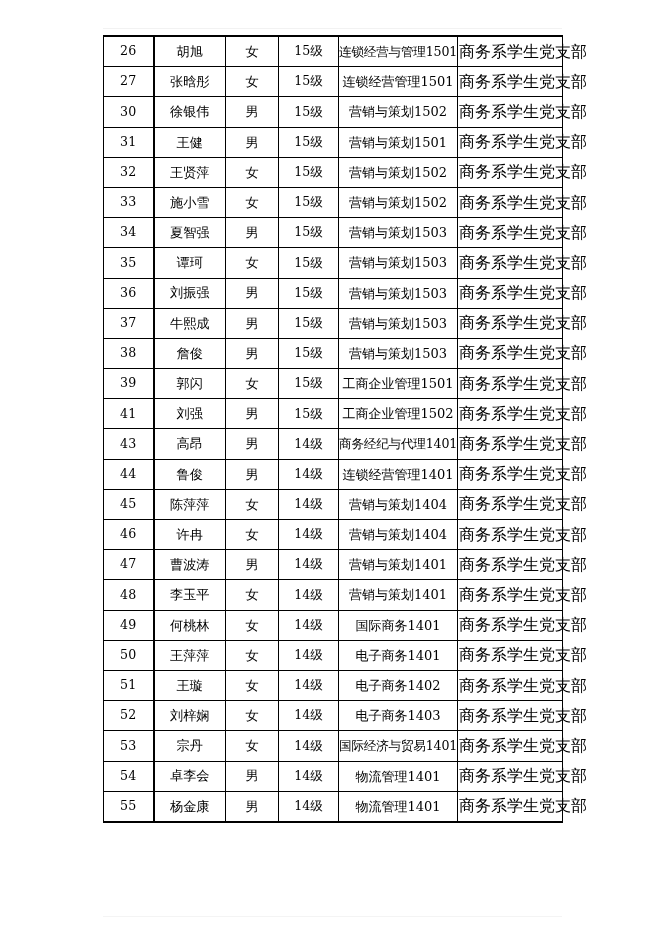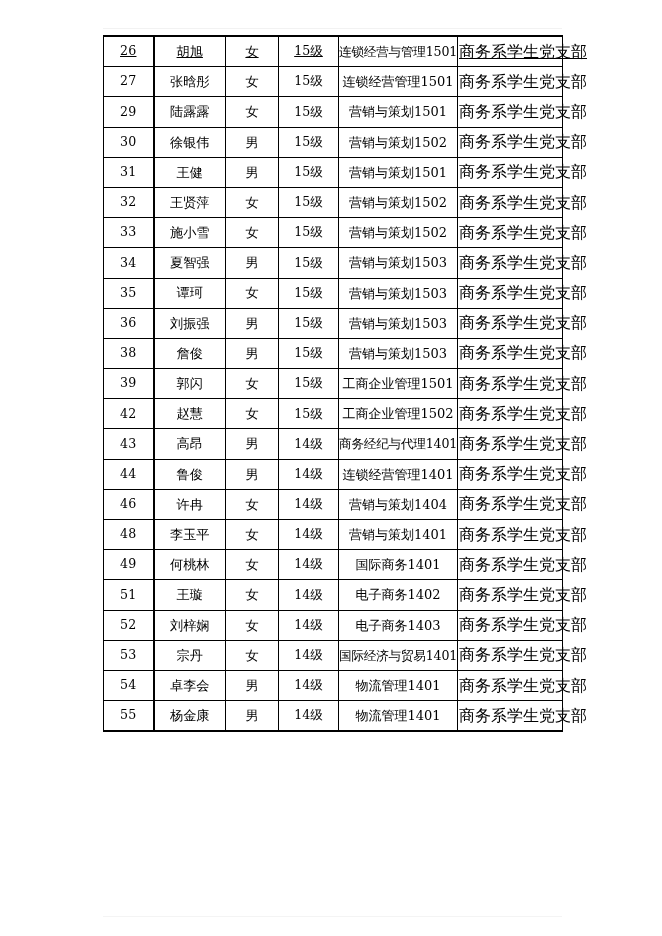--- a/index.html
+++ b/index.html
@@ -92,21 +92,20 @@
     padding-left: 2px;
   }
   table.roster td.cell-major.is-overflow .overflow-text {
     position: relative;
     left: -2px;
     letter-spacing: -0.2px;
   }
 
   table.roster tr:first-child td {
     border-top-width: 2px;
-    text-decoration: underline;
   }
   table.roster tr:last-child td {
     border-bottom-width: 2px;
   }
 
   
   .scan-edge-top {
     position: absolute;
     left: 103px;
     top: 28px;
@@ -151,28 +150,20 @@
           </tr>
           <tr>
             <td class="cell-index">27</td>
             <td class="cell-name">张晗彤</td>
             <td class="cell-gender">女</td>
             <td class="cell-grade">15级</td>
             <td class="cell-major">连锁经营管理1501</td>
             <td class="cell-branch">商务系学生党支部</td>
           </tr>
           <tr>
-            <td class="cell-index">29</td>
-            <td class="cell-name">陆露露</td>
-            <td class="cell-gender">女</td>
-            <td class="cell-grade">15级</td>
-            <td class="cell-major">营销与策划1501</td>
-            <td class="cell-branch">商务系学生党支部</td>
-          </tr>
-          <tr>
             <td class="cell-index">30</td>
             <td class="cell-name">徐银伟</td>
             <td class="cell-gender">男</td>
             <td class="cell-grade">15级</td>
             <td class="cell-major">营销与策划1502</td>
             <td class="cell-branch">商务系学生党支部</td>
           </tr>
           <tr>
             <td class="cell-index">31</td>
             <td class="cell-name">王健</td>
@@ -215,39 +206,47 @@
           </tr>
           <tr>
             <td class="cell-index">36</td>
             <td class="cell-name">刘振强</td>
             <td class="cell-gender">男</td>
             <td class="cell-grade">15级</td>
             <td class="cell-major">营销与策划1503</td>
             <td class="cell-branch">商务系学生党支部</td>
           </tr>
           <tr>
+            <td class="cell-index">37</td>
+            <td class="cell-name">牛熙成</td>
+            <td class="cell-gender">男</td>
+            <td class="cell-grade">15级</td>
+            <td class="cell-major">营销与策划1503</td>
+            <td class="cell-branch">商务系学生党支部</td>
+          </tr>
+          <tr>
             <td class="cell-index">38</td>
             <td class="cell-name">詹俊</td>
             <td class="cell-gender">男</td>
             <td class="cell-grade">15级</td>
             <td class="cell-major">营销与策划1503</td>
             <td class="cell-branch">商务系学生党支部</td>
           </tr>
           <tr>
             <td class="cell-index">39</td>
             <td class="cell-name">郭闪</td>
             <td class="cell-gender">女</td>
             <td class="cell-grade">15级</td>
             <td class="cell-major">工商企业管理1501</td>
             <td class="cell-branch">商务系学生党支部</td>
           </tr>
           <tr>
-            <td class="cell-index">42</td>
-            <td class="cell-name">赵慧</td>
-            <td class="cell-gender">女</td>
+            <td class="cell-index">41</td>
+            <td class="cell-name">刘强</td>
+            <td class="cell-gender">男</td>
             <td class="cell-grade">15级</td>
             <td class="cell-major">工商企业管理1502</td>
             <td class="cell-branch">商务系学生党支部</td>
           </tr>
           <tr>
             <td class="cell-index">43</td>
             <td class="cell-name">高昂</td>
             <td class="cell-gender">男</td>
             <td class="cell-grade">14级</td>
             <td class="cell-major is-overflow"><span class="overflow-text">商务经纪与代理1401</span></td>
@@ -255,41 +254,65 @@
           </tr>
           <tr>
             <td class="cell-index">44</td>
             <td class="cell-name">鲁俊</td>
             <td class="cell-gender">男</td>
             <td class="cell-grade">14级</td>
             <td class="cell-major">连锁经营管理1401</td>
             <td class="cell-branch">商务系学生党支部</td>
           </tr>
           <tr>
+            <td class="cell-index">45</td>
+            <td class="cell-name">陈萍萍</td>
+            <td class="cell-gender">女</td>
+            <td class="cell-grade">14级</td>
+            <td class="cell-major">营销与策划1404</td>
+            <td class="cell-branch">商务系学生党支部</td>
+          </tr>
+          <tr>
             <td class="cell-index">46</td>
             <td class="cell-name">许冉</td>
             <td class="cell-gender">女</td>
             <td class="cell-grade">14级</td>
             <td class="cell-major">营销与策划1404</td>
             <td class="cell-branch">商务系学生党支部</td>
           </tr>
           <tr>
+            <td class="cell-index">47</td>
+            <td class="cell-name">曹波涛</td>
+            <td class="cell-gender">男</td>
+            <td class="cell-grade">14级</td>
+            <td class="cell-major">营销与策划1401</td>
+            <td class="cell-branch">商务系学生党支部</td>
+          </tr>
+          <tr>
             <td class="cell-index">48</td>
             <td class="cell-name">李玉平</td>
             <td class="cell-gender">女</td>
             <td class="cell-grade">14级</td>
             <td class="cell-major">营销与策划1401</td>
             <td class="cell-branch">商务系学生党支部</td>
           </tr>
           <tr>
             <td class="cell-index">49</td>
             <td class="cell-name">何桃林</td>
             <td class="cell-gender">女</td>
             <td class="cell-grade">14级</td>
             <td class="cell-major">国际商务1401</td>
+            <td class="cell-branch">商务系学生党支部</td>
+          </tr>
+          <tr>
+            <td class="cell-index">50</td>
+            <td class="cell-name">王萍萍</td>
+            <td class="cell-gender">女</td>
+            <td class="cell-grade">14级</td>
+            <td class="cell-major">电子商务1401</td>
             <td class="cell-branch">商务系学生党支部</td>
           </tr>
           <tr>
             <td class="cell-index">51</td>
             <td class="cell-name">王璇</td>
             <td class="cell-gender">女</td>
             <td class="cell-grade">14级</td>
             <td class="cell-major">电子商务1402</td>
             <td class="cell-branch">商务系学生党支部</td>
           </tr>

